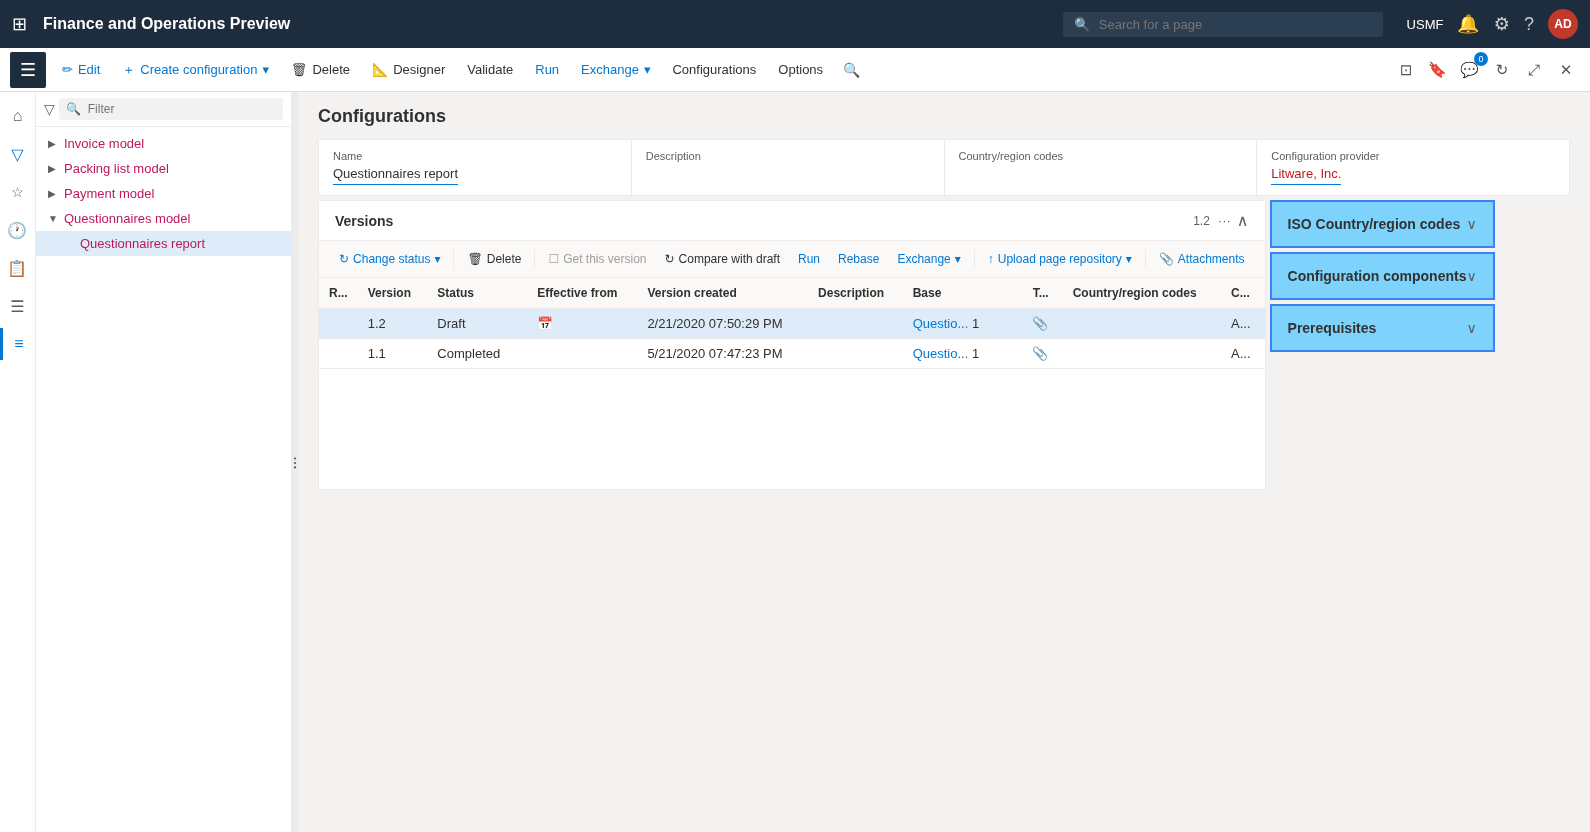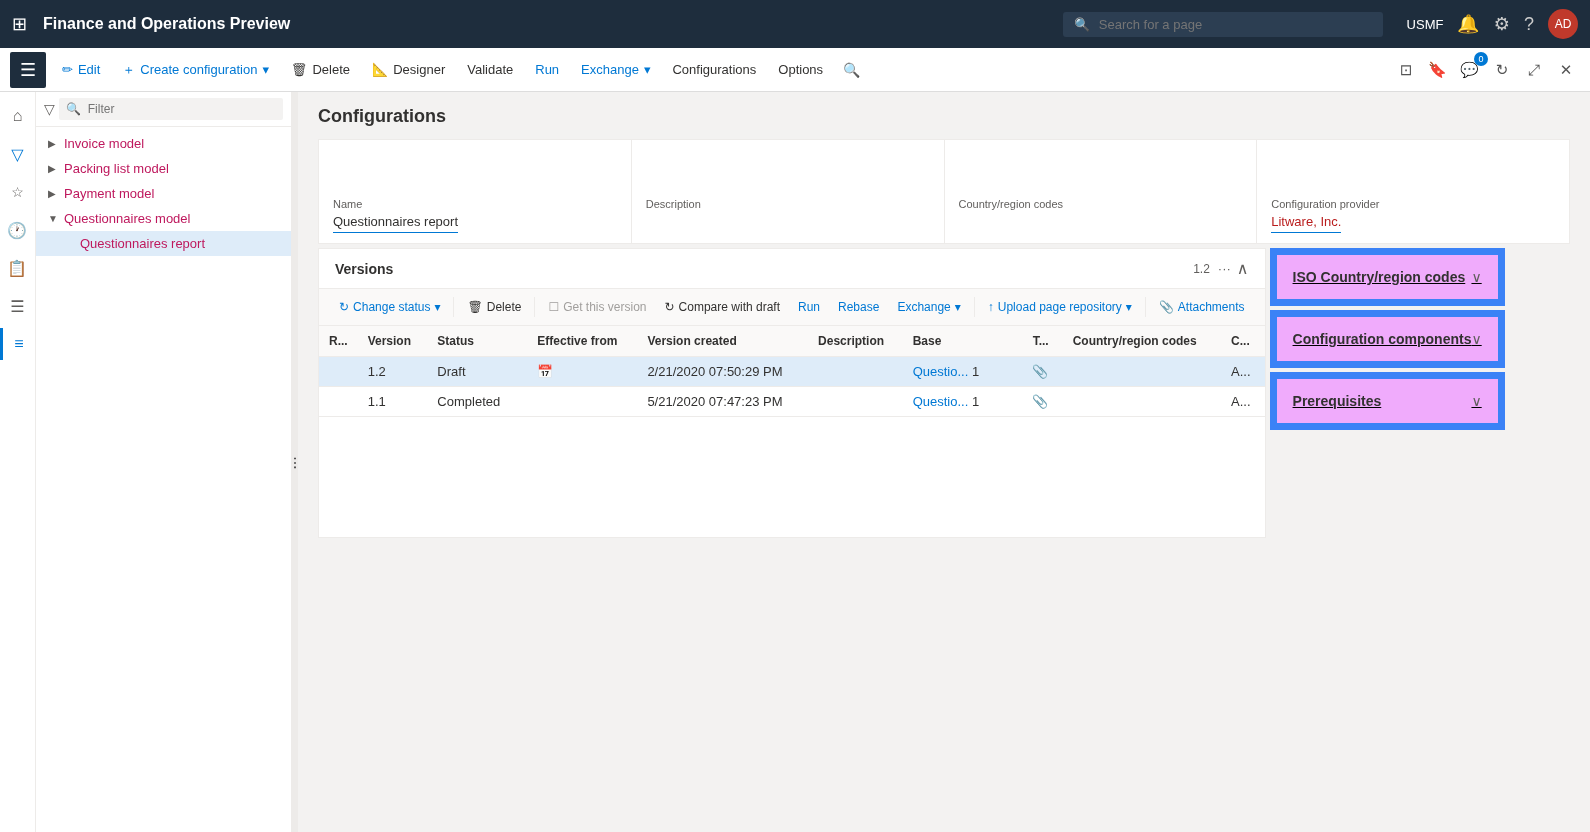--- a/index.html
+++ b/index.html
@@ -17,21 +17,21 @@
       padding: 5px 12px; gap: 8px; width: 320px; color: #aaa;
     }
     .top-bar-search input {
       background: transparent; border: none; outline: none; color: #ddd; font-size: 13px; width: 100%;
     }
     .top-bar-right { display: flex; align-items: center; gap: 14px; margin-left: 14px; }
     .top-bar-user { font-size: 13px; font-weight: 500; }
     .top-bar-icon { font-size: 18px; cursor: pointer; color: #ccc; }
     .avatar {
       width: 30px; height: 30px; border-radius: 50%; background: #c0392b;
-      display: flex; align-items: center; justify-content: center; font-size: 12px; font-weight: 400; color: #fff;
+      display: flex; align-items: center; justify-content: center; font-size: 12px; font-weight: 700; color: #fff;
     }
 
     
     .cmd-bar {
       display: flex; align-items: center; height: 44px; background: #fff;
       border-bottom: 1px solid #ddd; padding: 0 10px; gap: 2px;
     }
     .cmd-btn {
       display: flex; align-items: center; gap: 5px; padding: 6px 10px;
       border: none; background: transparent; cursor: pointer; color: #0078d4;
@@ -75,21 +75,21 @@
 
     
     .content-area { flex: 1; overflow-y: auto; overflow-x: hidden; background: #f3f2f1; }
 
     
     .config-header { padding: 14px 20px 0 20px; background: #f3f2f1; }
     .config-header-title { font-size: 18px; font-weight: 600; color: #323130; margin-bottom: 12px; }
     .config-fields { display: flex; gap: 0; background: #fff; border: 1px solid #edebe9; margin-bottom: 0; }
     .config-field { flex: 1; padding: 10px 14px; border-right: 1px solid #edebe9; }
     .config-field:last-child { border-right: none; }
-    .config-field-label { font-size: 11px; color: #605e5c; margin-bottom: 4px; margin-top: 48px; }
+    .config-field-label { font-size: 11px; color: #605e5c; margin-bottom: 4px; }
     .config-field-value { font-size: 13px; color: #323130; border-bottom: 1px solid #0078d4; padding-bottom: 3px; display: inline-block; }
     .config-field-value.link { color: #b91c1c; cursor: pointer; }
 
     
     .section-card { background: #fff; border: 1px solid #edebe9; margin: 0 0 4px 0; }
     .section-header {
       display: flex; align-items: center; padding: 10px 16px;
       border-bottom: 1px solid #edebe9; cursor: pointer;
     }
     .section-title { font-size: 14px; font-weight: 600; color: #323130; flex: 1; }
@@ -122,21 +122,21 @@
     }
     .versions-table tr.selected td { background: #deecf9; }
     .col-r { width: 28px; }
     .col-status { width: 100px; }
     .col-base { width: 120px; }
     .col-t { width: 40px; }
     .base-link { color: #0078d4; cursor: pointer; }
 
     
     .collapsible-section {
-      background: #f0abfc; border: 7px solid #3b82f6; margin: 0 0 4px 0; text-decoration: underline;
+      background: #7dd3fc; border: 2px solid #3b82f6; margin: 0 0 4px 0;
     }
     .collapsible-header {
       display: flex; align-items: center; padding: 14px 16px;
       cursor: pointer; user-select: none;
     }
     .collapsible-title { font-size: 14px; font-weight: 600; color: #323130; flex: 1; }
     .collapsible-chevron { color: #605e5c; font-size: 14px; }
 
     
     .versions-scroll { overflow-x: auto; }

